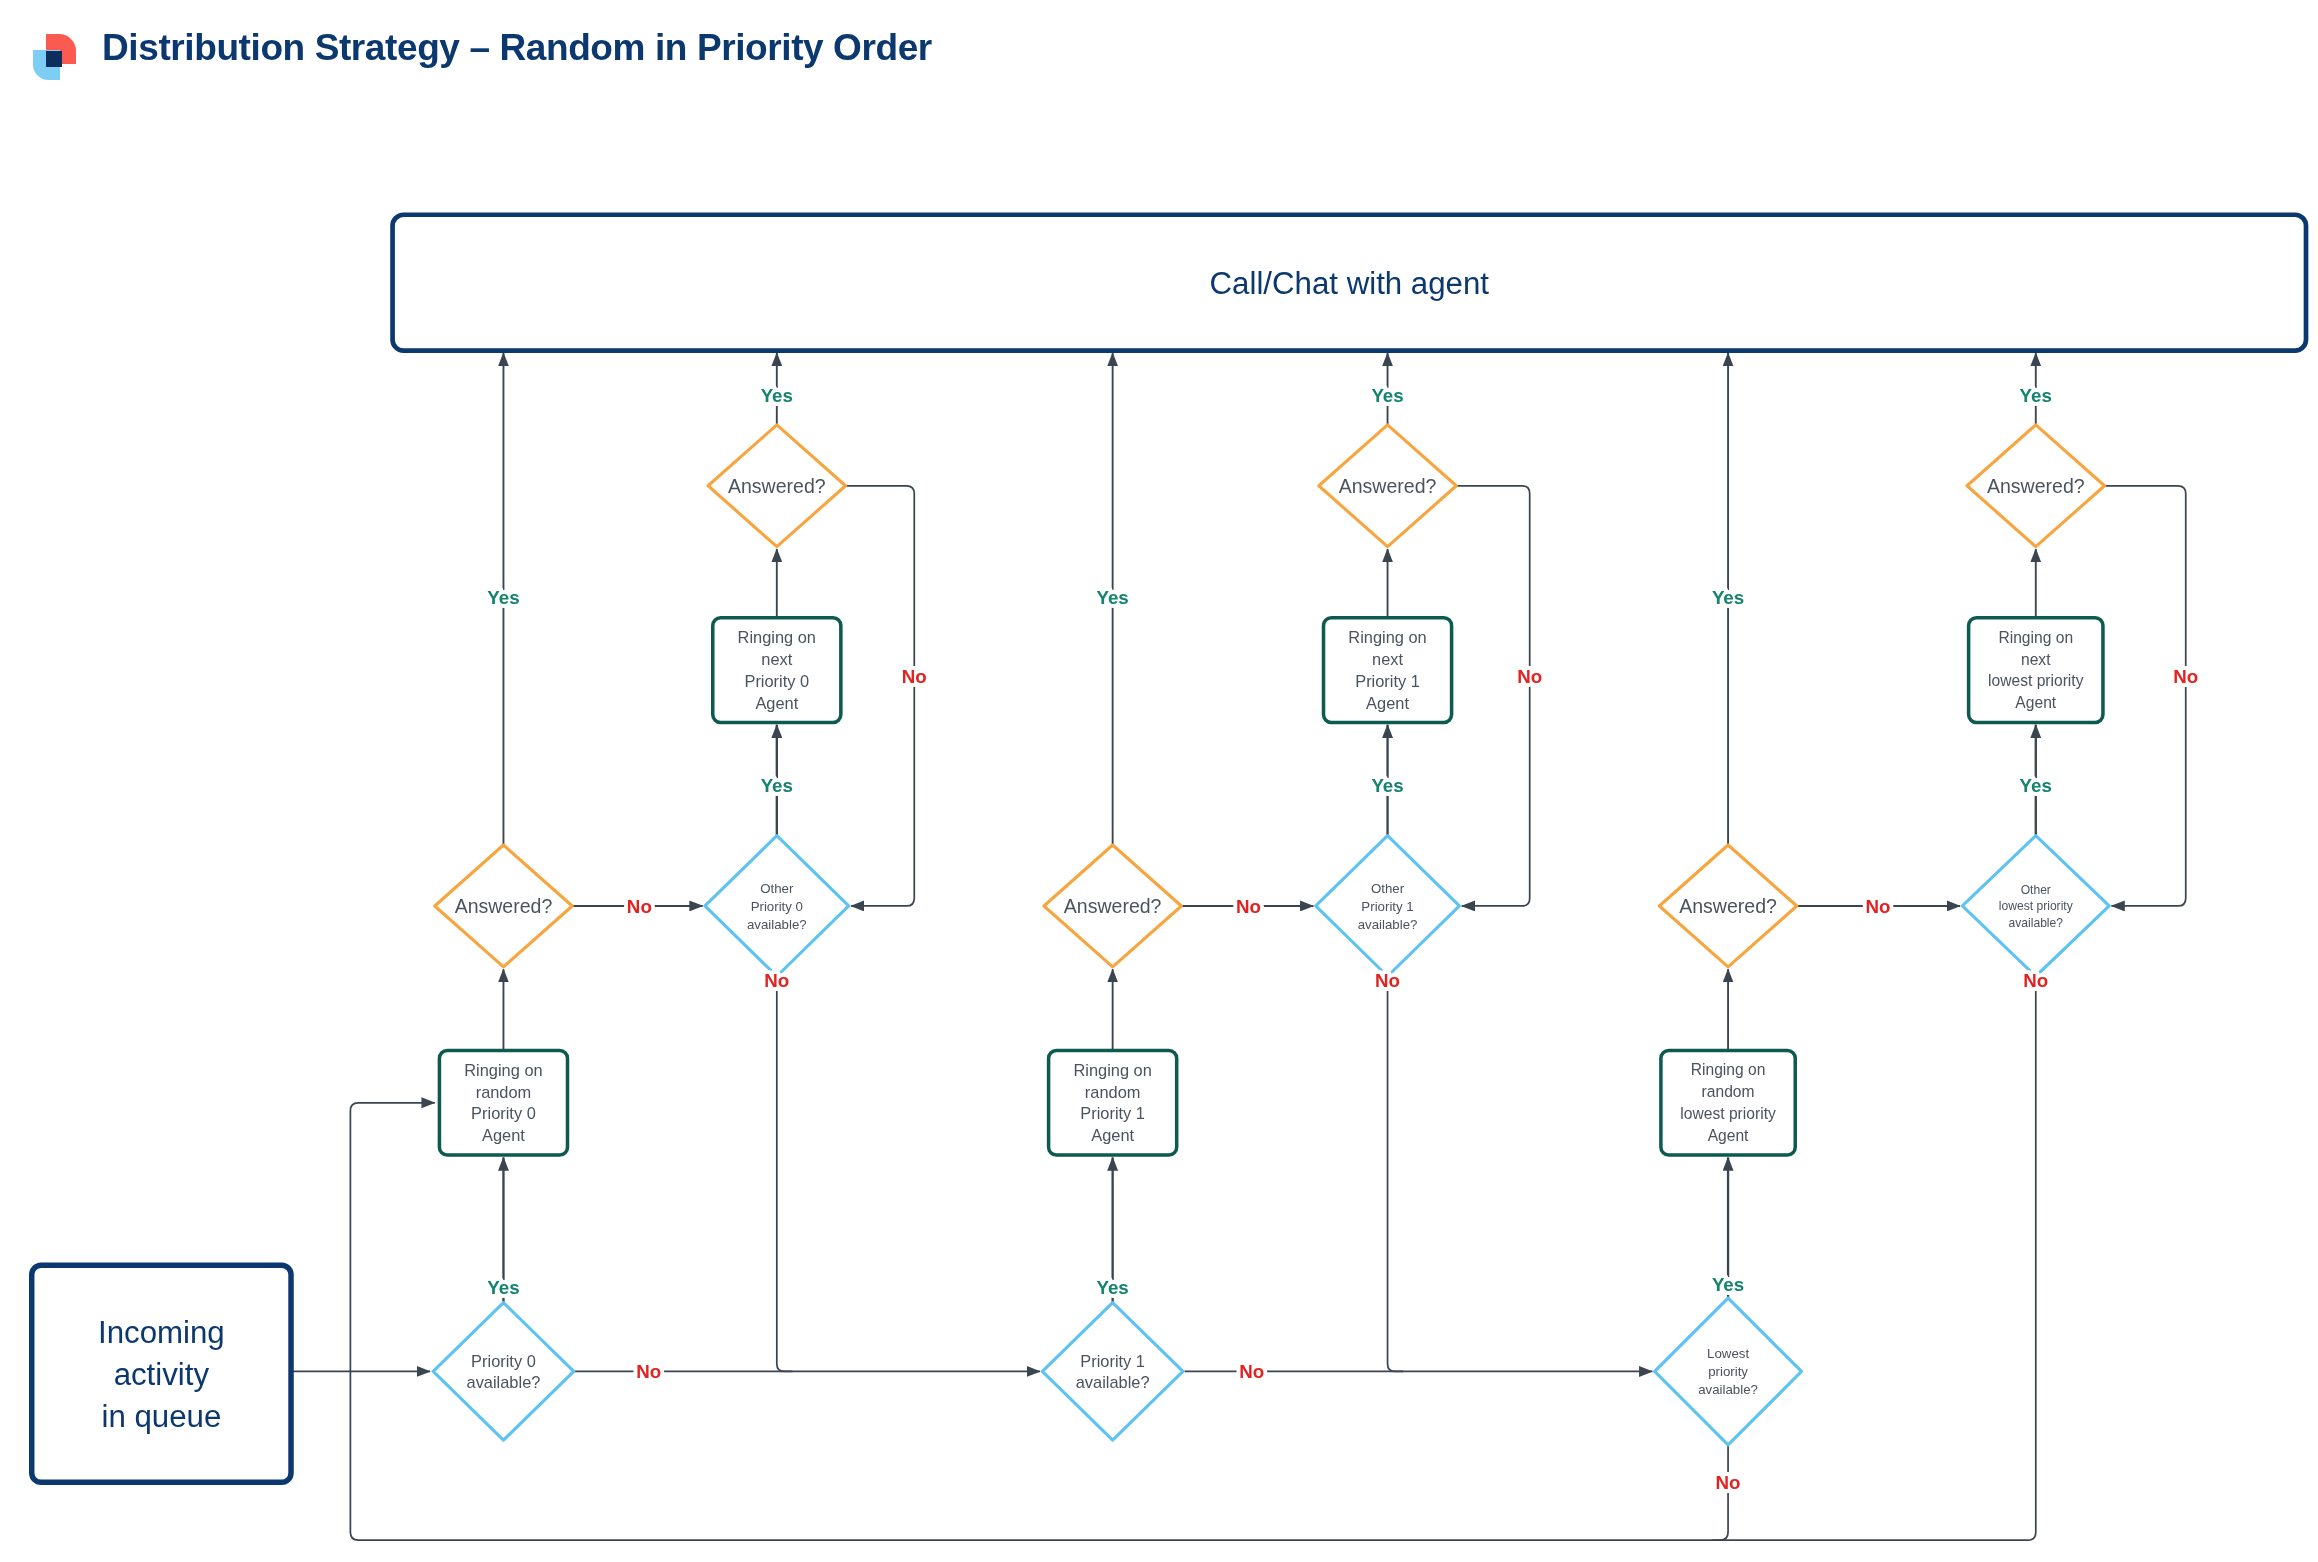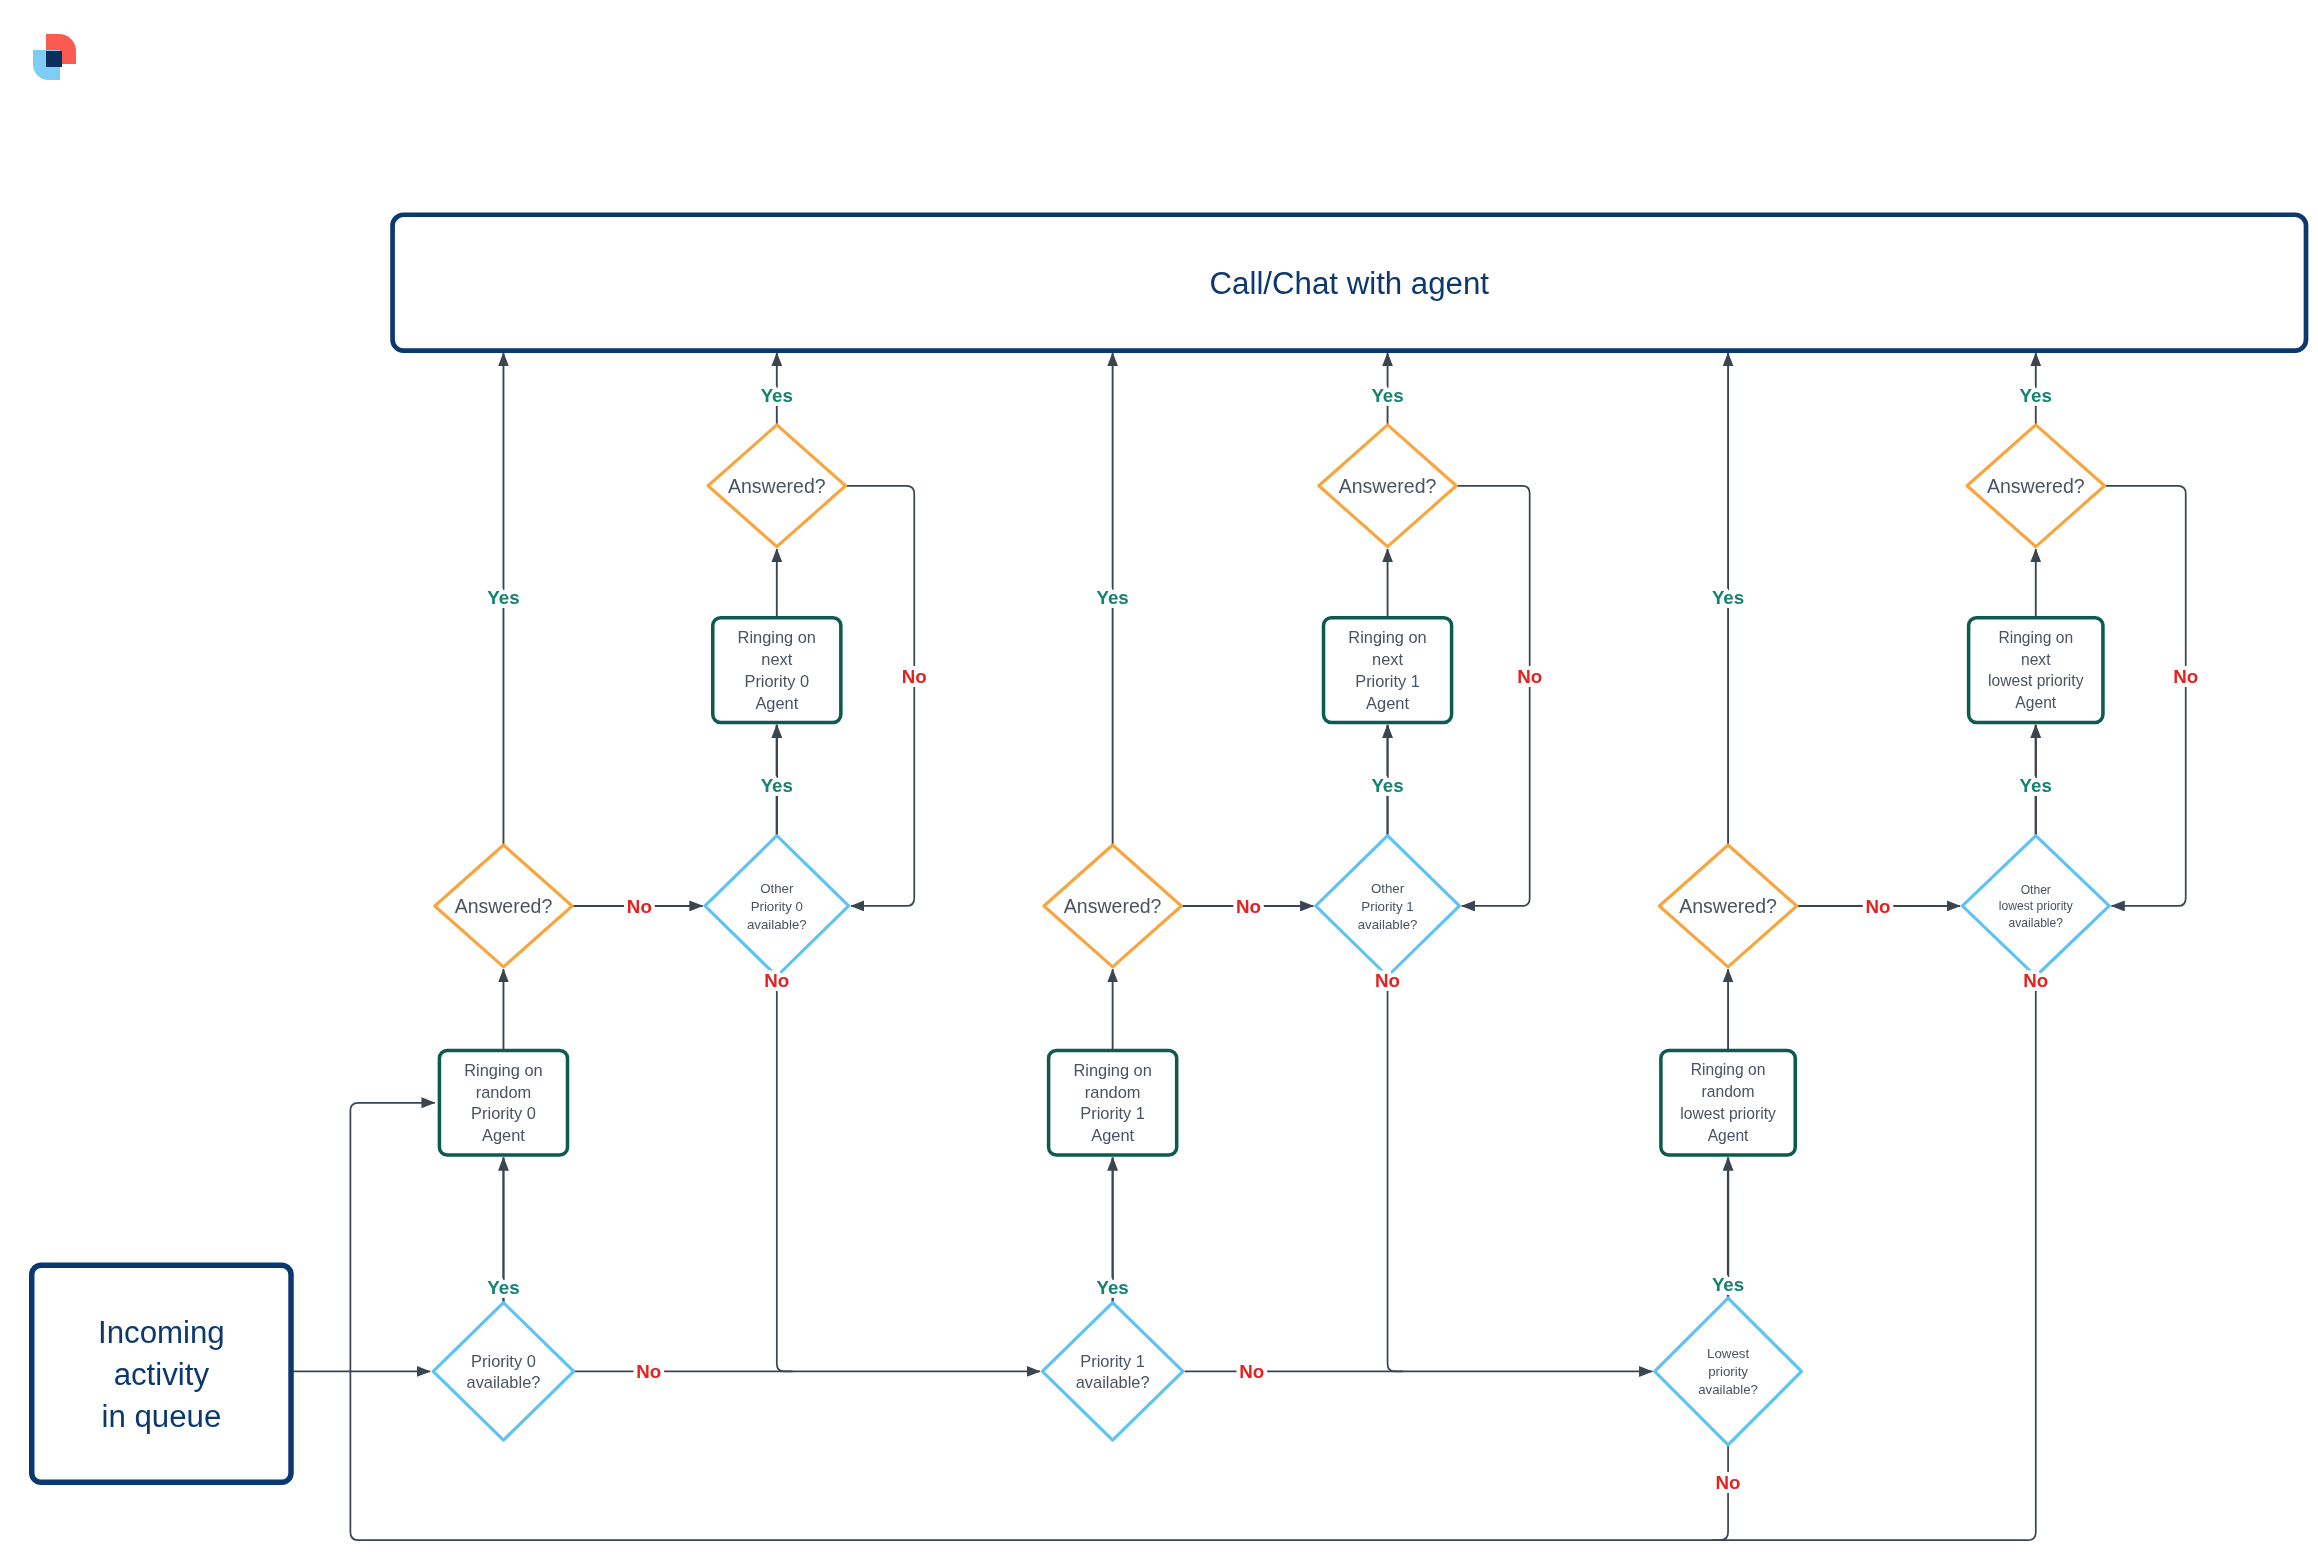--- a/index.html
+++ b/index.html
@@ -22,20 +22,21 @@
 </head>
 <body>
 
 <div class="page">
   <div class="app-header">
     <div class="logo">
       <div class="logo-red"></div>
       <div class="logo-blue"></div>
       <div class="logo-navy"></div>
     </div>
+    <h1 class="page-title">Distribution Strategy – Random in Priority Order</h1>
   </div>
   <svg id="diagram" xmlns="http://www.w3.org/2000/svg" viewBox="0 0 2968 2000">
       <defs>
         <marker id="arr" markerUnits="userSpaceOnUse" markerWidth="18" markerHeight="14" refX="17" refY="7" orient="auto">
           <path d="M0,0 L18,7 L0,14 Z" fill="#3a4550"></path>
         </marker>
       </defs>
       <path d="M372 1756 L550 1756" fill="none" stroke="#3a4550" stroke-width="2.4" stroke-linecap="butt" marker-end="url(#arr)"></path>
       <path d="M644 1668 L644 1482" fill="none" stroke="#3a4550" stroke-width="3" stroke-linecap="butt" marker-end="url(#arr)"></path>
       <path d="M644 1345 L644 1241" fill="none" stroke="#3a4550" stroke-width="2.4" stroke-linecap="butt" marker-end="url(#arr)"></path>

